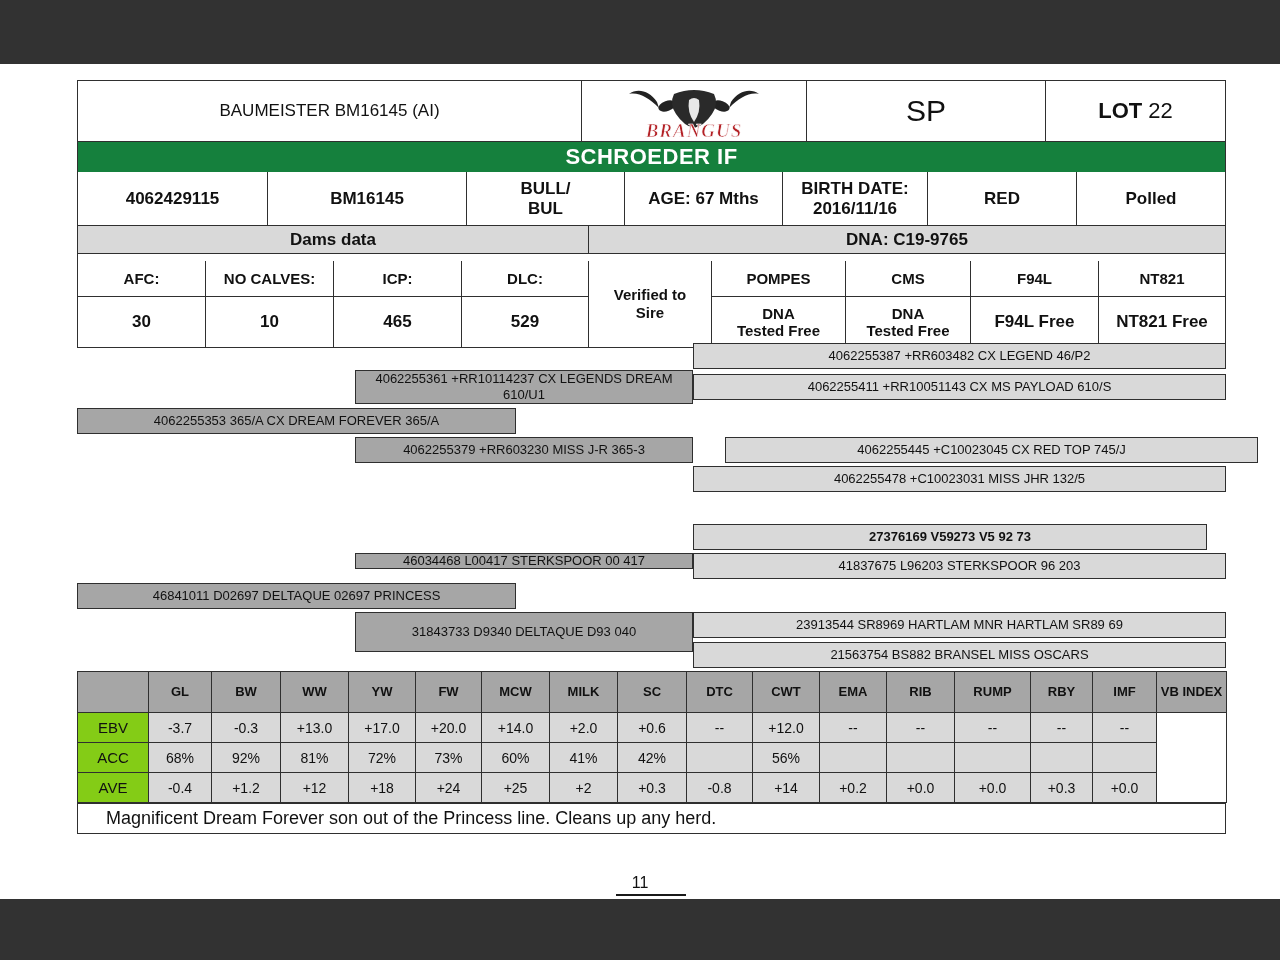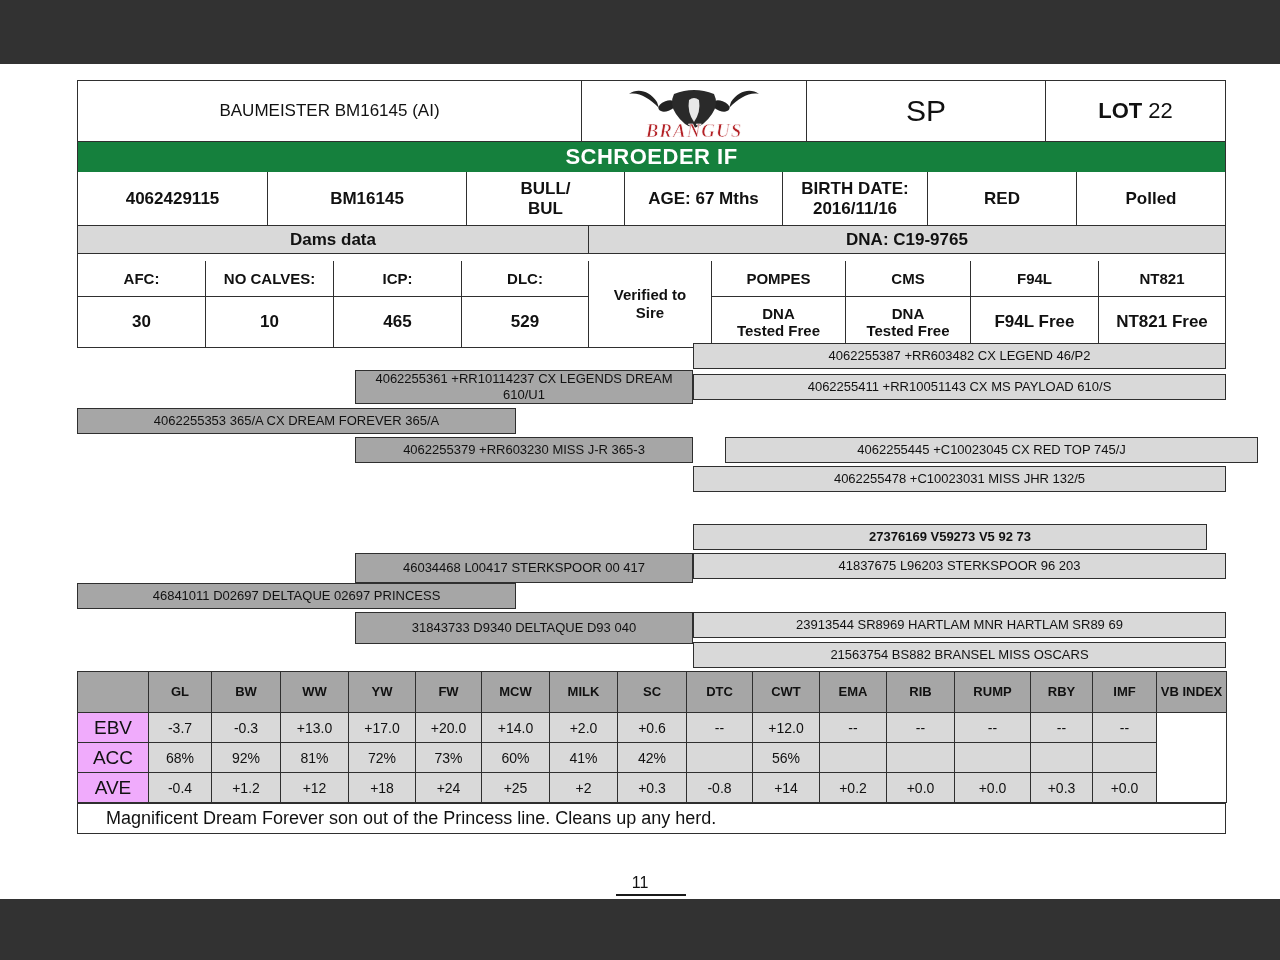--- a/index.html
+++ b/index.html
@@ -39,21 +39,21 @@
   .ped { position:absolute; border:1px solid #2f2f2f; display:flex; align-items:center; justify-content:center; text-align:center; font-size:13px; line-height:1.2; padding:0 8px; }
   .ped.dark { background:#a6a6a6; }
   .ped.light { background:#d9d9d9; }
   .ped.two { padding:0 16px; }
 
   
   table.ebv { position:absolute; left:77px; top:671px; width:1149px; border-collapse:collapse; table-layout:fixed; }
   table.ebv th, table.ebv td { border:1px solid #2f2f2f; text-align:center; vertical-align:middle; overflow:hidden; }
   table.ebv th { background:#a6a6a6; font-weight:bold; font-size:13px; height:41px; line-height:1.15; }
   table.ebv td { background:#d9d9d9; font-size:14px; height:30px; }
-  table.ebv td.lbl { background:#f0abfc; font-size:19px; }
+  table.ebv td.lbl { background:#84cc16; font-size:15px; }
   table.ebv td.vb { background:#ffffff; }
 
   .comment-box { position:absolute; left:77px; top:803px; width:1149px; height:31px; border:1px solid #2f2f2f; display:flex; align-items:center; font-size:18px; padding-left:28px; background:#fff; }
 
   .pagenum { position:absolute; left:0; right:0; top:874px; text-align:center; font-size:16px; }
   .pagenum-line { position:absolute; left:616px; top:894px; width:70px; height:2px; background:#1a1a1a; }
 </style>
 </head>
 <body>
 
@@ -161,24 +161,24 @@
 
   <div class="ped light" style="left:693px; top:343px; width:533px; height:26px;">4062255387 +RR603482 CX LEGEND 46/P2</div>
   <div class="ped dark two" style="left:355px; top:370px; width:338px; height:34px;">4062255361 +RR10114237 CX LEGENDS DREAM 610/U1</div>
   <div class="ped light" style="left:693px; top:374px; width:533px; height:26px;">4062255411 +RR10051143 CX MS PAYLOAD 610/S</div>
   <div class="ped dark" style="left:77px; top:408px; width:439px; height:26px;">4062255353 365/A CX DREAM FOREVER 365/A</div>
   <div class="ped dark" style="left:355px; top:437px; width:338px; height:26px;">4062255379 +RR603230 MISS J-R 365-3</div>
   <div class="ped light" style="left:693px; top:437px; width:533px; height:26px;margin-left:32px;">4062255445 +C10023045 CX RED TOP 745/J</div>
   <div class="ped light" style="left:693px; top:466px; width:533px; height:26px;">4062255478 +C10023031 MISS JHR 132/5</div>
 
   <div class="ped light" style="left:693px; top:524px; width:514px; height:26px;font-weight:bold;">27376169 V59273 V5 92 73</div>
-  <div class="ped dark" style="left:355px; top:553px; width:338px; height:30px;">46034468 L00417 STERKSPOOR 00 417</div>
+  <div class="ped dark" style="left:355px; top:553px; width:338px; height:16px;">46034468 L00417 STERKSPOOR 00 417</div>
   <div class="ped light" style="left:693px; top:553px; width:533px; height:26px;">41837675 L96203 STERKSPOOR 96 203</div>
   <div class="ped dark" style="left:77px; top:583px; width:439px; height:26px;">46841011 D02697 DELTAQUE 02697 PRINCESS</div>
-  <div class="ped dark" style="left:355px; top:612px; width:338px; height:32px;">31843733 D9340 DELTAQUE D93 040</div>
+  <div class="ped dark" style="left:355px; top:612px; width:338px; height:40px;">31843733 D9340 DELTAQUE D93 040</div>
   <div class="ped light" style="left:693px; top:612px; width:533px; height:26px;">23913544 SR8969 HARTLAM MNR HARTLAM SR89 69</div>
   <div class="ped light" style="left:693px; top:642px; width:533px; height:26px;">21563754 BS882 BRANSEL MISS OSCARS</div>
 
   <table class="ebv">
     <colgroup>
       <col style="width:71px">
         <col style="width:63px">
         <col style="width:69px">
         <col style="width:68px">
       <col style="width:67px">

